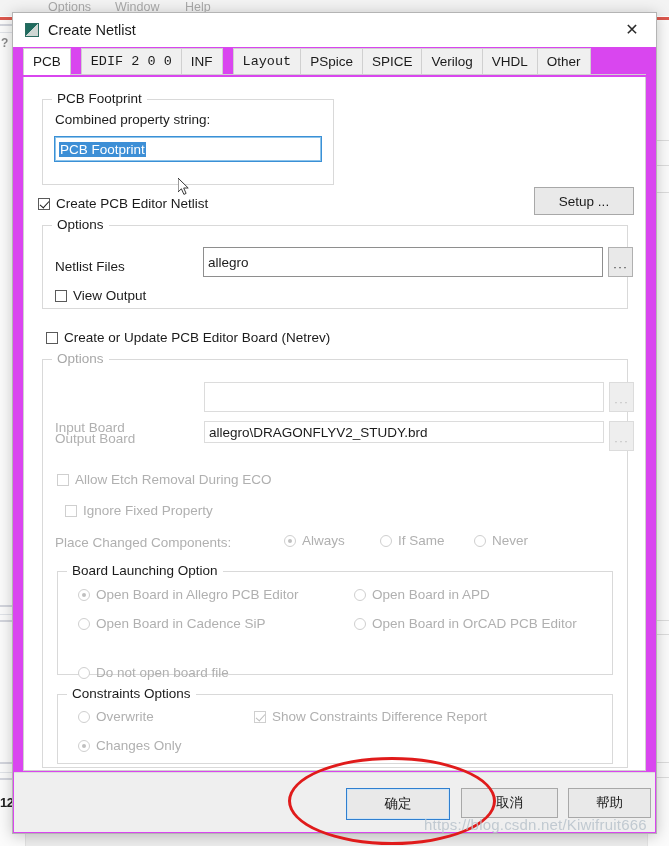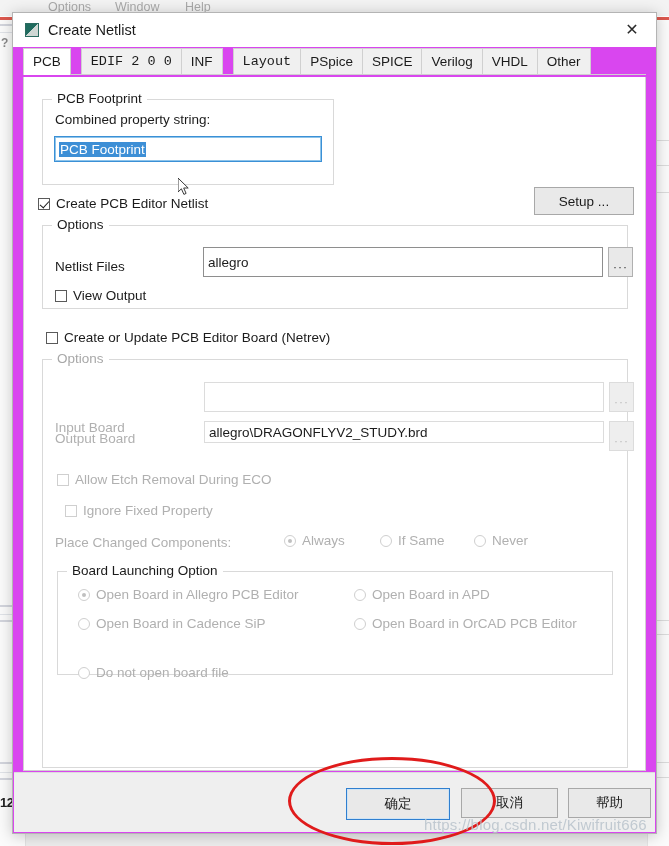--- a/index.html
+++ b/index.html
@@ -363,20 +363,35 @@
           <div class="rb dim" style="left:296px; top:44px;">
             <span class="dot"></span>
             <span class="txt">Open Board in OrCAD PCB Editor</span>
           </div>
           <div class="rb dim" style="left:20px; top:73px;margin-top:20px;">
             <span class="dot"></span>
             <span class="txt">Do not open board file</span>
           </div>
         </div>
 
+        <div class="group disabled" style="left:14px; top:334px; width:556px; height:70px;">
+          <span class="legend" style="color:#1b1b1b;">Constraints Options</span>
+          <div class="rb dim" style="left:20px; top:14px;">
+            <span class="dot"></span>
+            <span class="txt">Overwrite</span>
+          </div>
+          <div class="rb dim" style="left:20px; top:43px;">
+            <span class="dot on"></span>
+            <span class="txt">Changes  Only</span>
+          </div>
+          <div class="cb dim" style="left:196px; top:14px;">
+            <span class="box checked"></span>
+            <span class="txt">Show Constraints Difference Report</span>
+          </div>
+        </div>
 
       </div>
     </div>
 
     <div class="footer">
       <div class="btn default" style="left:332px; top:15px; width:104px; height:32px;">
         <span>确定</span>
       </div>
       <div class="btn" style="left:447px; top:15px; width:97px; height:30px;">
         <span>取消</span>

